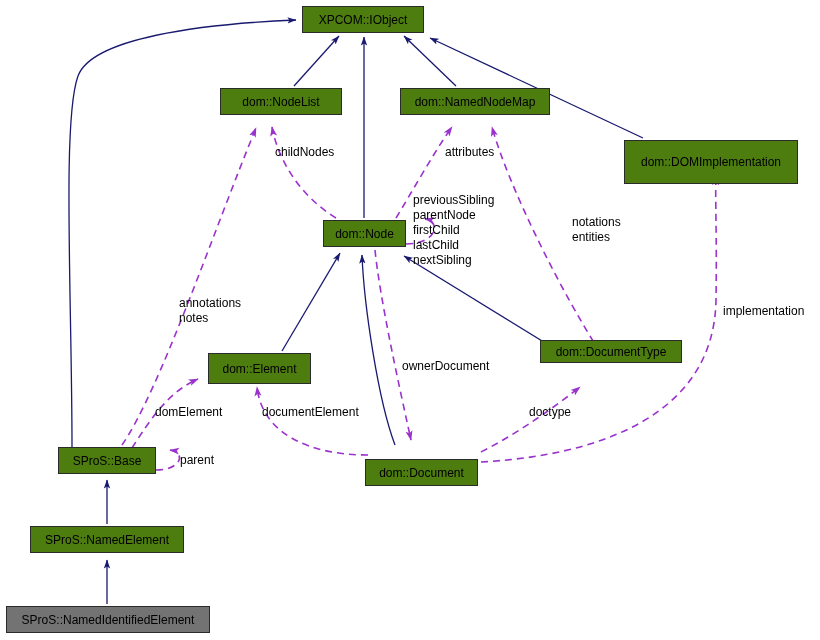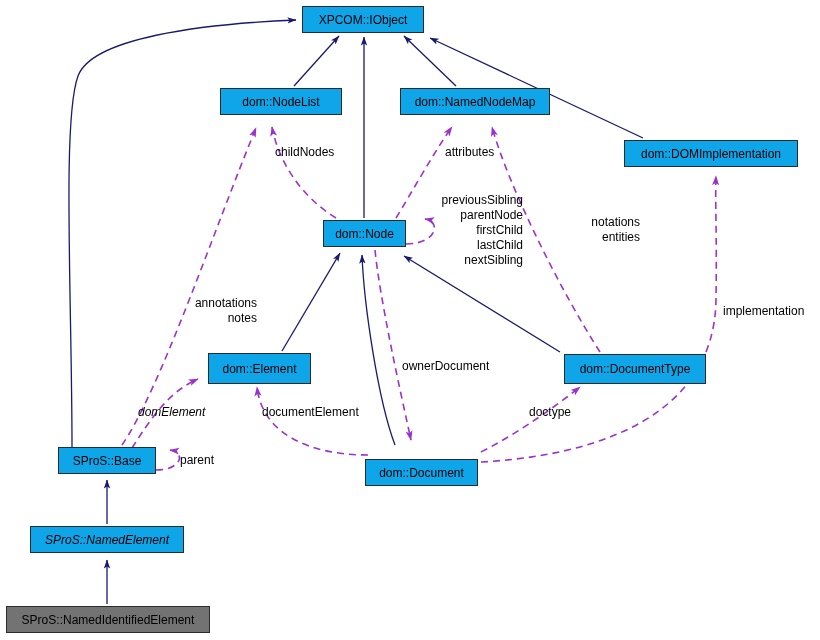--- a/index.html
+++ b/index.html
@@ -19,40 +19,40 @@
     position: absolute;
     left: 0;
     top: 0;
     width: 820px;
     height: 640px;
   }
   .node-box {
     position: absolute;
     box-sizing: border-box;
     border: 1px solid #2b2b2b;
-    background: #0ea5e9;
+    background: #4d7c0f;
     color: #000000;
     font-size: 12px;
     line-height: 1;
     display: flex;
     align-items: center;
     justify-content: center;
     white-space: nowrap;
     letter-spacing: 0px;
   }
   .node-box.highlight {
     background: #737373;
   }
   .edge-label {
     position: absolute;
     font-size: 12px;
     color: #000000;
     white-space: pre;
     line-height: 15px;
-    text-align: right;
+    text-align: left;
   }
   .edge-label.left {
     text-align: center;
   }
 </style>
 </head>
 <body>
 
 <div id="diagram-root">
 
@@ -114,33 +114,33 @@
       <path d="M 156,470 C 182,470 186,452 170,450"></path>
     </g>
   </svg>
 
   <div class="node-box" style="left:302px; top:6px;  width:122px; height:27px;">XPCOM::IObject</div>
 
   <div class="node-box" style="left:220px; top:88px; width:122px; height:27px;">dom::NodeList</div>
 
   <div class="node-box" style="left:400px; top:88px; width:150px; height:27px;">dom::NamedNodeMap</div>
 
-  <div class="node-box" style="left:624px; top:140px; width:174px; height:27px;">dom::DOMImplementation</div>
+  <div class="node-box" style="left:624px; top:140px; width:174px; height:44px;">dom::DOMImplementation</div>
 
   <div class="node-box" style="left:323px; top:220px; width:83px; height:27px;">dom::Node</div>
 
   <div class="node-box" style="left:208px; top:353px; width:103px; height:31px;">dom::Element</div>
 
-  <div class="node-box" style="left:540px; top:354px; width:142px; height:30px;margin-left:24px;">dom::DocumentType</div>
+  <div class="node-box" style="left:540px; top:340px; width:142px; height:23px;">dom::DocumentType</div>
 
   <div class="node-box" style="left:365px; top:447px; width:113px; height:27px;margin-top:12px;">dom::Document</div>
 
   <div class="node-box" style="left:58px; top:447px; width:98px; height:27px;">SProS::Base</div>
 
-  <div class="node-box" style="left:30px; top:526px; width:154px; height:27px;font-style:italic;">SProS::NamedElement</div>
+  <div class="node-box" style="left:30px; top:526px; width:154px; height:27px;">SProS::NamedElement</div>
 
   <div class="node-box highlight" style="left:6px; top:606px; width:204px; height:27px;">SProS::NamedIdentifiedElement</div>
 
   <div class="edge-label left" style="left:275px; top:145px;">childNodes</div>
 
   <div class="edge-label left" style="left:445px; top:145px;">attributes</div>
 
   <div class="edge-label" style="left:413px; top:193px; width:110px;">previousSibling
 parentNode
 firstChild
@@ -150,21 +150,21 @@
   <div class="edge-label" style="left:572px; top:215px; width:68px;">notations
 entities</div>
 
   <div class="edge-label left" style="left:723px; top:304px;">implementation</div>
 
   <div class="edge-label" style="left:179px; top:296px; width:78px;">annotations
 notes</div>
 
   <div class="edge-label left" style="left:402px; top:359px;">ownerDocument</div>
 
-  <div class="edge-label left" style="left:138px; top:405px;font-style:italic;">domElement</div>
+  <div class="edge-label left" style="left:155px; top:405px;">domElement</div>
 
   <div class="edge-label left" style="left:262px; top:405px;">documentElement</div>
 
   <div class="edge-label left" style="left:529px; top:405px;">doctype</div>
 
   <div class="edge-label left" style="left:180px; top:453px;">parent</div>
 
 </div>
 
 </body></html>

